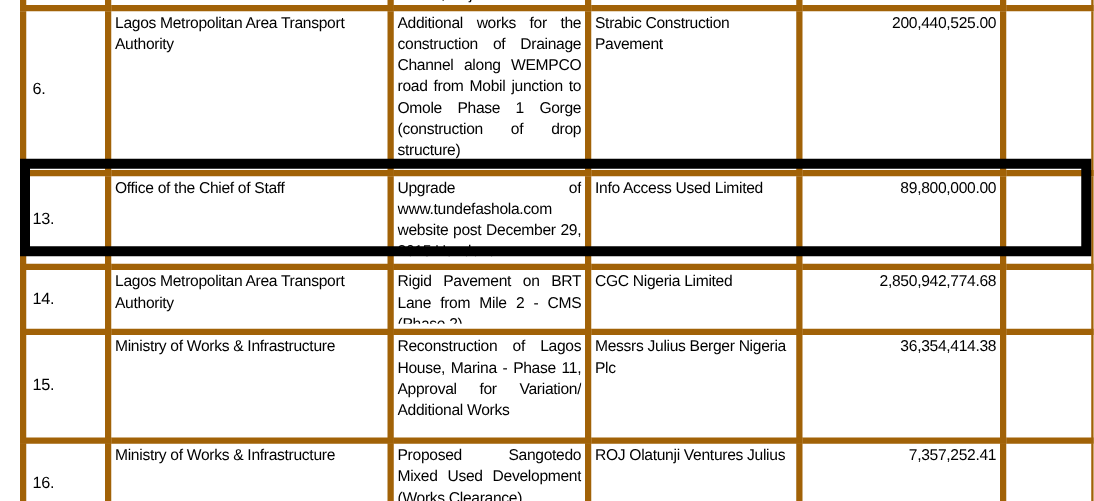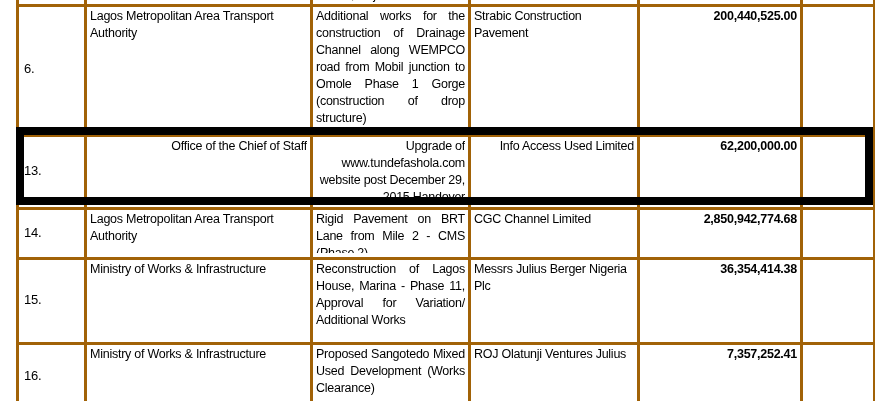--- a/index.html
+++ b/index.html
@@ -18,53 +18,53 @@
   }
   table.doc-table {
     position: absolute;
     left: 16px;
     top: 0;
     width: 857px;
     border-collapse: collapse;
     table-layout: fixed;
   }
   table.doc-table td {
-    border: 3px solid #a16207;
+    border: 5px solid #a16207;
     vertical-align: top;
     padding: 1px 3px;
     font-size: 12.5px;
     line-height: 17px;
     letter-spacing: -0.25px;
     overflow: hidden;
   }
   tr.row-partial-top td { border-top: none; height: 4px; padding-top: 0; padding-bottom: 0; }
   tr.row-partial-bottom td { border-bottom: none; height: 10px; }
 
   .cw { overflow: hidden; }
   tr.r-top .cw { height: 4px; }
   tr.r12 .cw { height: 121px; }
-  tr.r13 .cw { height: 64px; text-align: right; }
+  tr.r13 .cw { height: 64px; }
   tr.r14 .cw { height: 42px; }
   tr.r15 .cw { height: 77px; }
   tr.r16 .cw { height: 59px; }
 
   tr.r12 td { height: 125px; }
   tr.r13 td { height: 68px; }
   tr.r14 td { height: 45px; }
   tr.r15 td { height: 80px; }
   tr.r16 td { height: 62px; }
 
   td.sn-cell .cw {
     display: flex;
     align-items: center;
     padding-left: 2px;
     font-size: 13px;
   }
   td.desc-cell { text-align: justify; }
-  td.amount-cell { text-align: right; padding-right: 4px; font-weight: bold; }
+  td.amount-cell { text-align: right; padding-right: 4px; }
 
   .top-sliver {
     position: relative;
     top: -13px;
     white-space: nowrap;
   }
 
   #highlight-box {
     position: absolute;
     left: 16px;
@@ -142,39 +142,39 @@
       <td>
             <div class="cw">Office of the Chief of Staff</div>
           </td>
       <td class="desc-cell">
             <div class="cw">Upgrade of www.tundefashola.com website post December 29, 2015 Handover</div>
           </td>
       <td>
             <div class="cw">Info Access Used Limited</div>
           </td>
       <td class="amount-cell">
-            <div class="cw">62,200,000.00</div>
+            <div class="cw">89,800,000.00</div>
           </td>
       <td>
             <div class="cw"></div>
           </td>
     </tr>
 
     <tr class="r14">
       <td class="sn-cell">
             <div class="cw">14.</div>
           </td>
       <td>
             <div class="cw">Lagos Metropolitan Area Transport Authority</div>
           </td>
       <td class="desc-cell">
             <div class="cw">Rigid Pavement on BRT Lane from Mile 2 - CMS (Phase 2)</div>
           </td>
       <td>
-            <div class="cw">CGC Channel Limited</div>
+            <div class="cw">CGC Nigeria Limited</div>
           </td>
       <td class="amount-cell">
             <div class="cw">2,850,942,774.68</div>
           </td>
       <td>
             <div class="cw"></div>
           </td>
     </tr>
 
     <tr class="r15">

